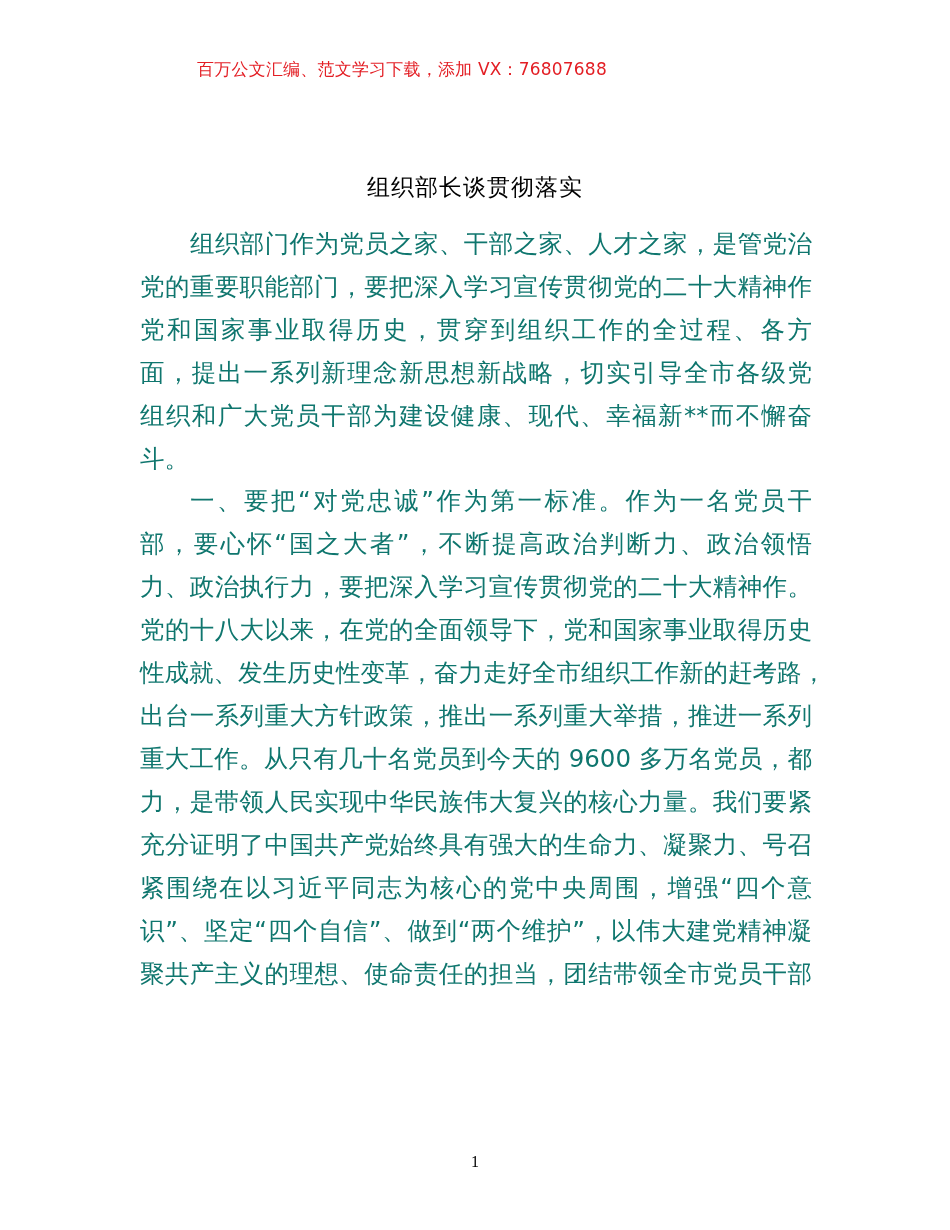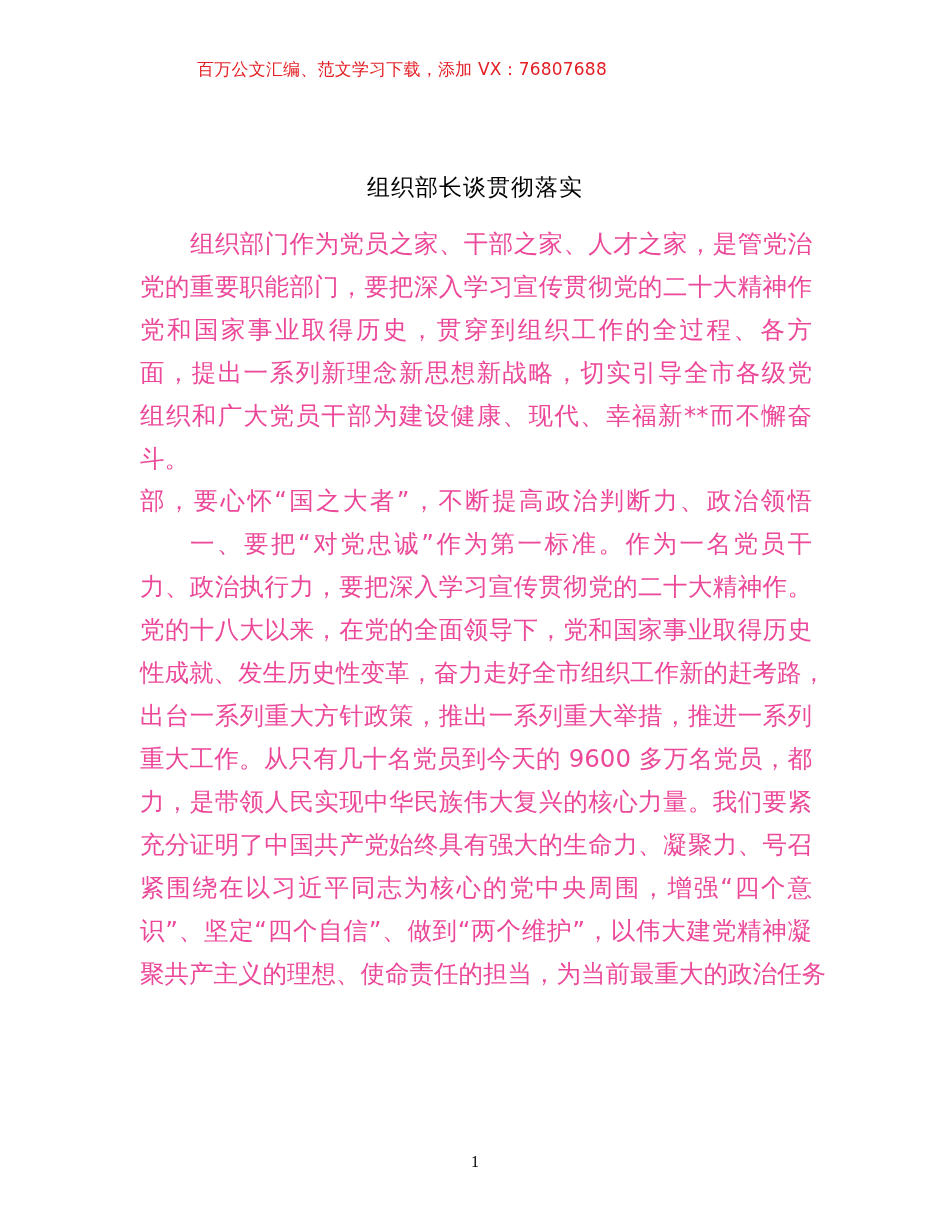--- a/index.html
+++ b/index.html
@@ -35,21 +35,21 @@
       font-size: 23px;
       line-height: 40px;
       color: #000;
       letter-spacing: 1px;
     }
     .body-text {
       position: absolute;
       left: 140px;
       width: 672px;
       font-size: 24.5px;
-      color: #ec4899;
+      color: #0f766e;
     }
     .line {
       height: 43px;
       line-height: 43px;
       white-space: nowrap;
       overflow: visible;
       text-align: justify;
       text-align-last: justify;
     }
     .line.last {
@@ -81,27 +81,27 @@
 <div class="body-text" id="para1">
   <div class="line indent">组织部门作为党员之家、干部之家、人才之家，是管党治</div>
   <div class="line">党的重要职能部门，要把深入学习宣传贯彻党的二十大精神作</div>
   <div class="line">党和国家事业取得历史，贯穿到组织工作的全过程、各方</div>
   <div class="line">面，提出一系列新理念新思想新战略，切实引导全市各级党</div>
   <div class="line">组织和广大党员干部为建设健康、现代、幸福新**而不懈奋</div>
   <div class="line last">斗。</div>
 </div>
 
 <div class="body-text" id="para2">
+  <div class="line indent">一、要把“对党忠诚”作为第一标准。作为一名党员干</div>
   <div class="line">部，要心怀“国之大者”，不断提高政治判断力、政治领悟</div>
-  <div class="line indent">一、要把“对党忠诚”作为第一标准。作为一名党员干</div>
   <div class="line">力、政治执行力，要把深入学习宣传贯彻党的二十大精神作。</div>
   <div class="line">党的十八大以来，在党的全面领导下，党和国家事业取得历史</div>
   <div class="line">性成就、发生历史性变革，奋力走好全市组织工作新的赶考路，</div>
   <div class="line">出台一系列重大方针政策，推出一系列重大举措，推进一系列</div>
   <div class="line">重大工作。从只有几十名党员到今天的 9600 多万名党员，都</div>
   <div class="line">力，是带领人民实现中华民族伟大复兴的核心力量。我们要紧</div>
   <div class="line">充分证明了中国共产党始终具有强大的生命力、凝聚力、号召</div>
   <div class="line">紧围绕在以习近平同志为核心的党中央周围，增强“四个意</div>
   <div class="line">识”、坚定“四个自信”、做到“两个维护”，以伟大建党精神凝</div>
-  <div class="line">聚共产主义的理想、使命责任的担当，为当前最重大的政治任务</div>
+  <div class="line">聚共产主义的理想、使命责任的担当，团结带领全市党员干部</div>
 </div>
 
 <div class="page-number">1</div>
 
 </body></html>

